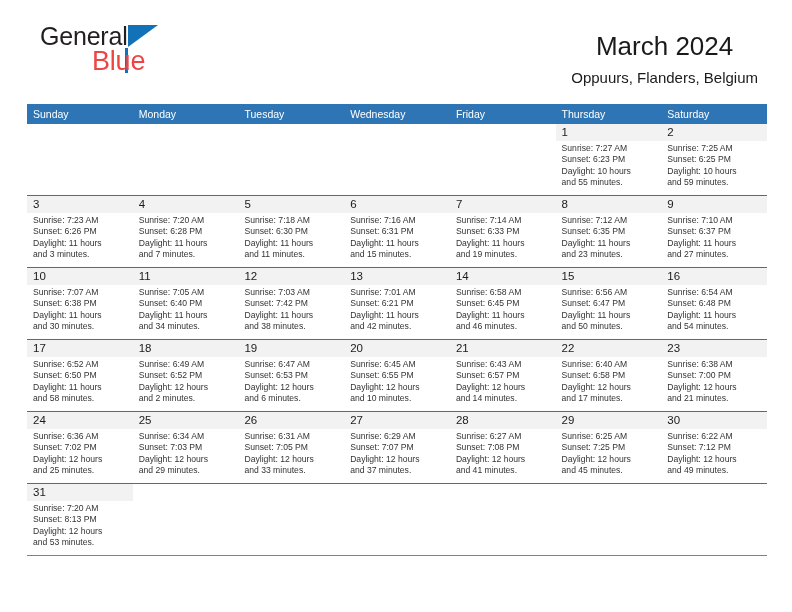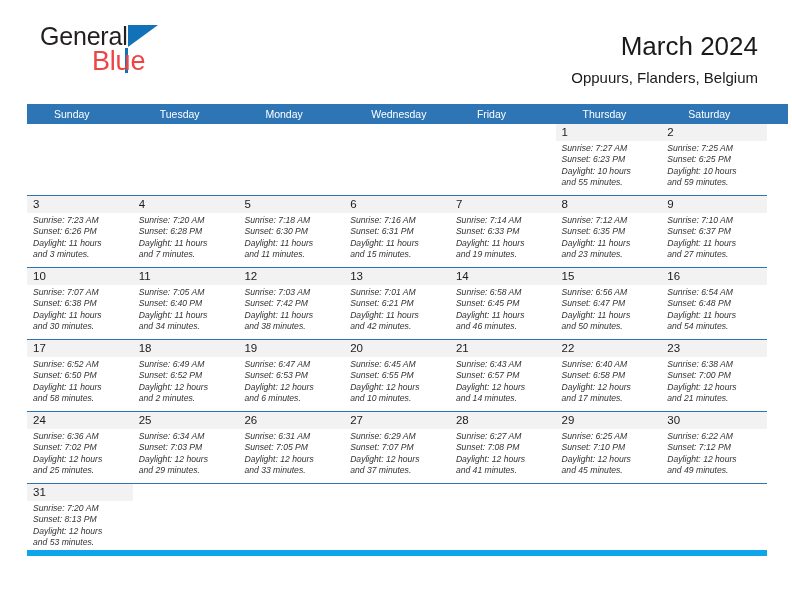--- a/index.html
+++ b/index.html
@@ -73,21 +73,21 @@
     font-size: 27px;
     letter-spacing: -0.2px;
     color: #ef4444;
     font-family: "Liberation Sans", sans-serif;
   }
 
   .title-block {
     position: absolute;
     right: 34px;
     top: 32px;
-    text-align: right;
+    text-align: center;
     margin-left: 8px;
   }
   .cal-title {
     font-size: 26px;
     color: #1a1a1a;
     font-weight: normal;
     line-height: 1.1;
     white-space: nowrap;
   }
   .cal-subtitle {
@@ -105,42 +105,41 @@
     left: 27px;
     top: 104px;
     width: 740px;
   }
 
   .weekday-row {
     display: flex;
     width: 740px;
     height: 20px;
     background: #2e75b6;
-    padding-left: 21px;
   }
   .weekday-cell {
     flex: 1 1 0;
     color: #ffffff;
     font-size: 10.5px;
     line-height: 20px;
     padding-left: 6px;
     box-sizing: border-box;
     white-space: nowrap;
     overflow: hidden;
   }
 
   .week-row {
     display: flex;
     width: 740px;
     height: 72px;
     border-bottom: 1px solid #2e75b6;
     box-sizing: border-box;
   }
   .week-row.last {
-    border-bottom: 6px solid #0ea5e9;
+    border-bottom: 1px solid #0ea5e9;
   }
 
   .day-cell {
     flex: 1 1 0;
     box-sizing: border-box;
     position: relative;
     overflow: hidden;
   }
 
   .day-number {
@@ -154,21 +153,20 @@
   }
   .day-cell.empty .day-number {
     background: #ffffff;
   }
 
   .day-body {
     padding: 2px 4px 0 6px;
     font-size: 8.6px;
     line-height: 11.35px;
     color: #333333;
-    font-style: italic;
   }
   .day-body div {
     white-space: nowrap;
   }
 </style>
 </head>
 <body>
 
 <div class="page">
 
@@ -184,22 +182,22 @@
     <div class="title-block">
       <div class="cal-title">March 2024</div>
       <div class="cal-subtitle">Oppuurs, Flanders, Belgium</div>
     </div>
 
   </div>
 
   <div class="calendar">
     <div class="weekday-row" id="weekday-row">
         <div class="weekday-cell">Sunday</div>
+        <div class="weekday-cell">Monday</div>
         <div class="weekday-cell">Tuesday</div>
-        <div class="weekday-cell">Monday</div>
         <div class="weekday-cell">Wednesday</div>
         <div class="weekday-cell">Friday</div>
         <div class="weekday-cell">Thursday</div>
         <div class="weekday-cell">Saturday</div>
       </div>
     <div id="weeks-container">
         <div class="week-row">
           <div class="day-cell empty">
             <div class="day-number"></div>
             <div class="day-body"></div>
@@ -477,21 +475,21 @@
               <div>Sunrise: 6:27 AM</div>
               <div>Sunset: 7:08 PM</div>
               <div>Daylight: 12 hours</div>
               <div>and 41 minutes.</div>
             </div>
           </div>
           <div class="day-cell">
             <div class="day-number">29</div>
             <div class="day-body">
               <div>Sunrise: 6:25 AM</div>
-              <div>Sunset: 7:10 PM</div>
+              <div>Sunset: 7:25 PM</div>
               <div>Daylight: 12 hours</div>
               <div>and 45 minutes.</div>
             </div>
           </div>
           <div class="day-cell">
             <div class="day-number">30</div>
             <div class="day-body">
               <div>Sunrise: 6:22 AM</div>
               <div>Sunset: 7:12 PM</div>
               <div>Daylight: 12 hours</div>

